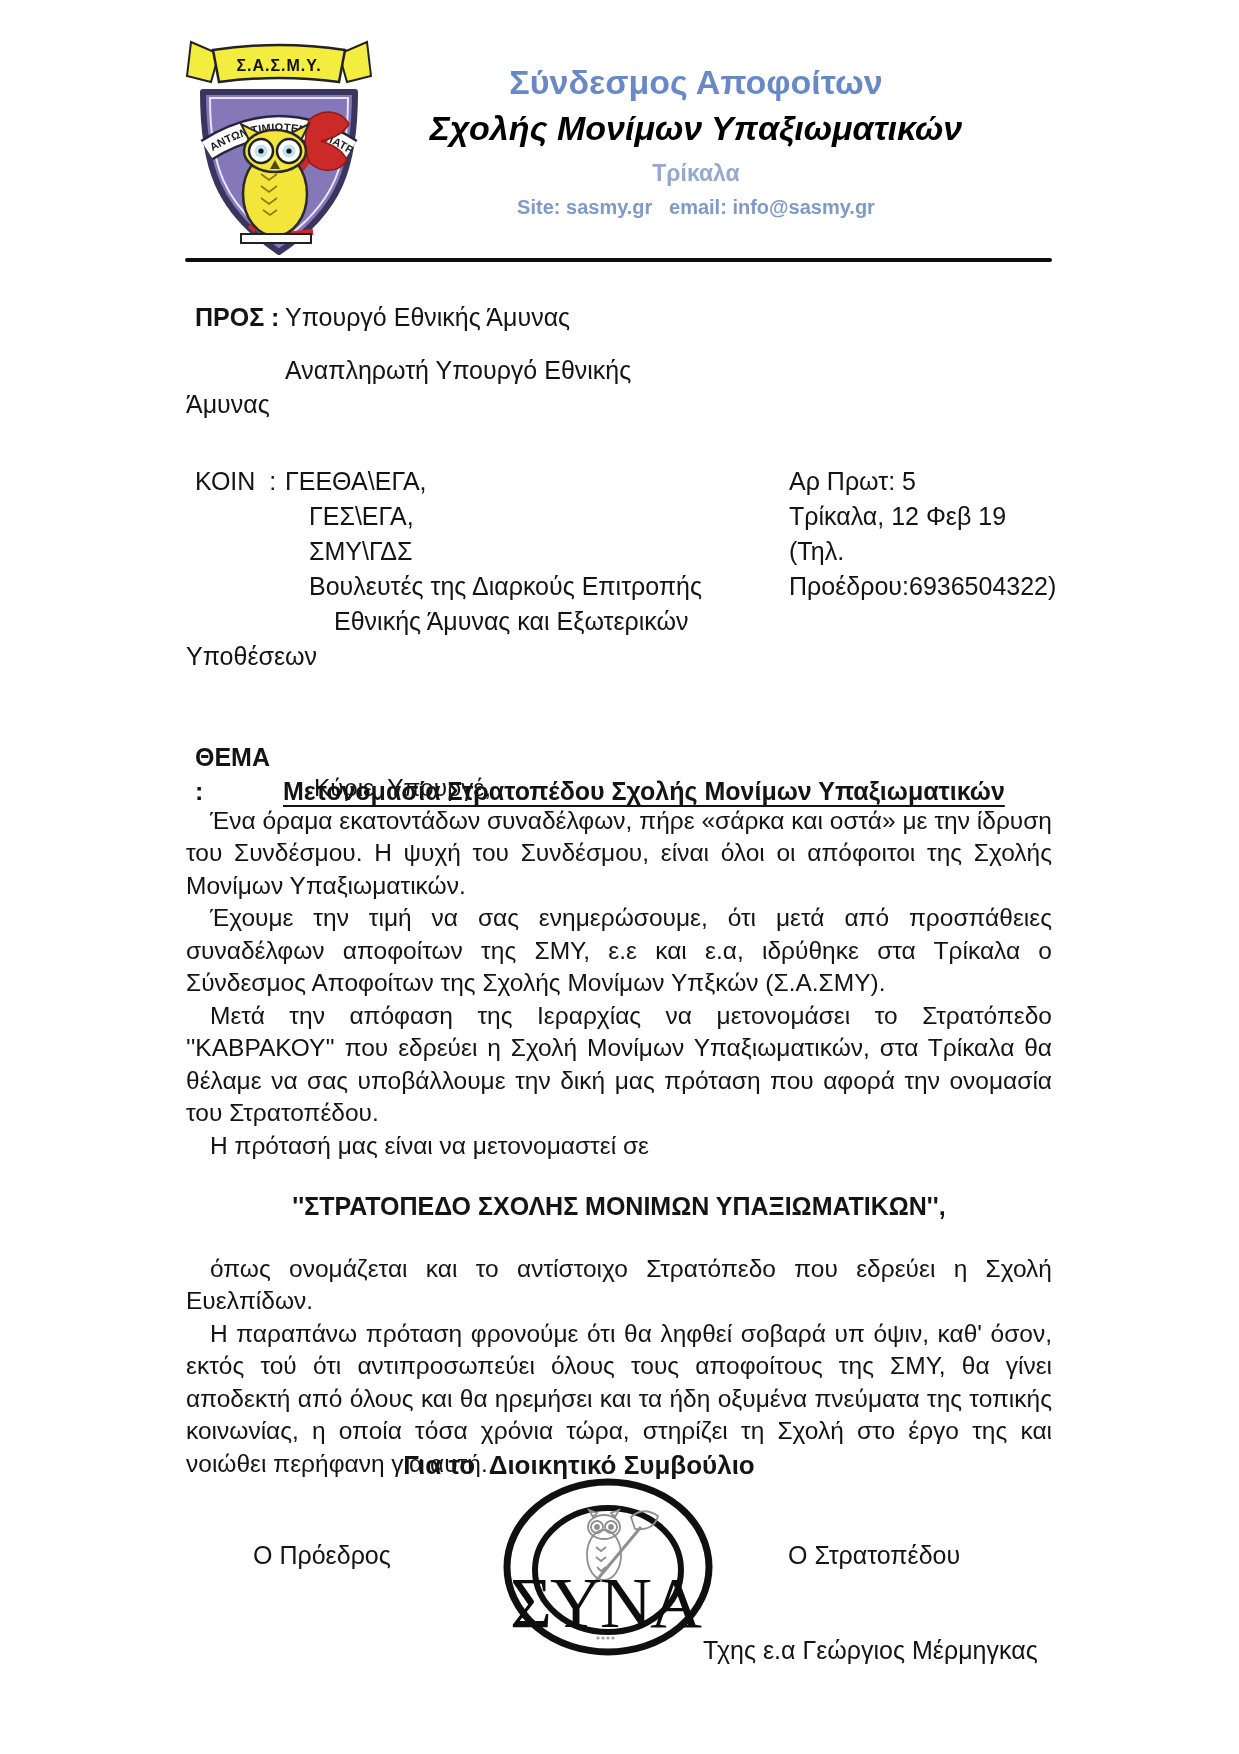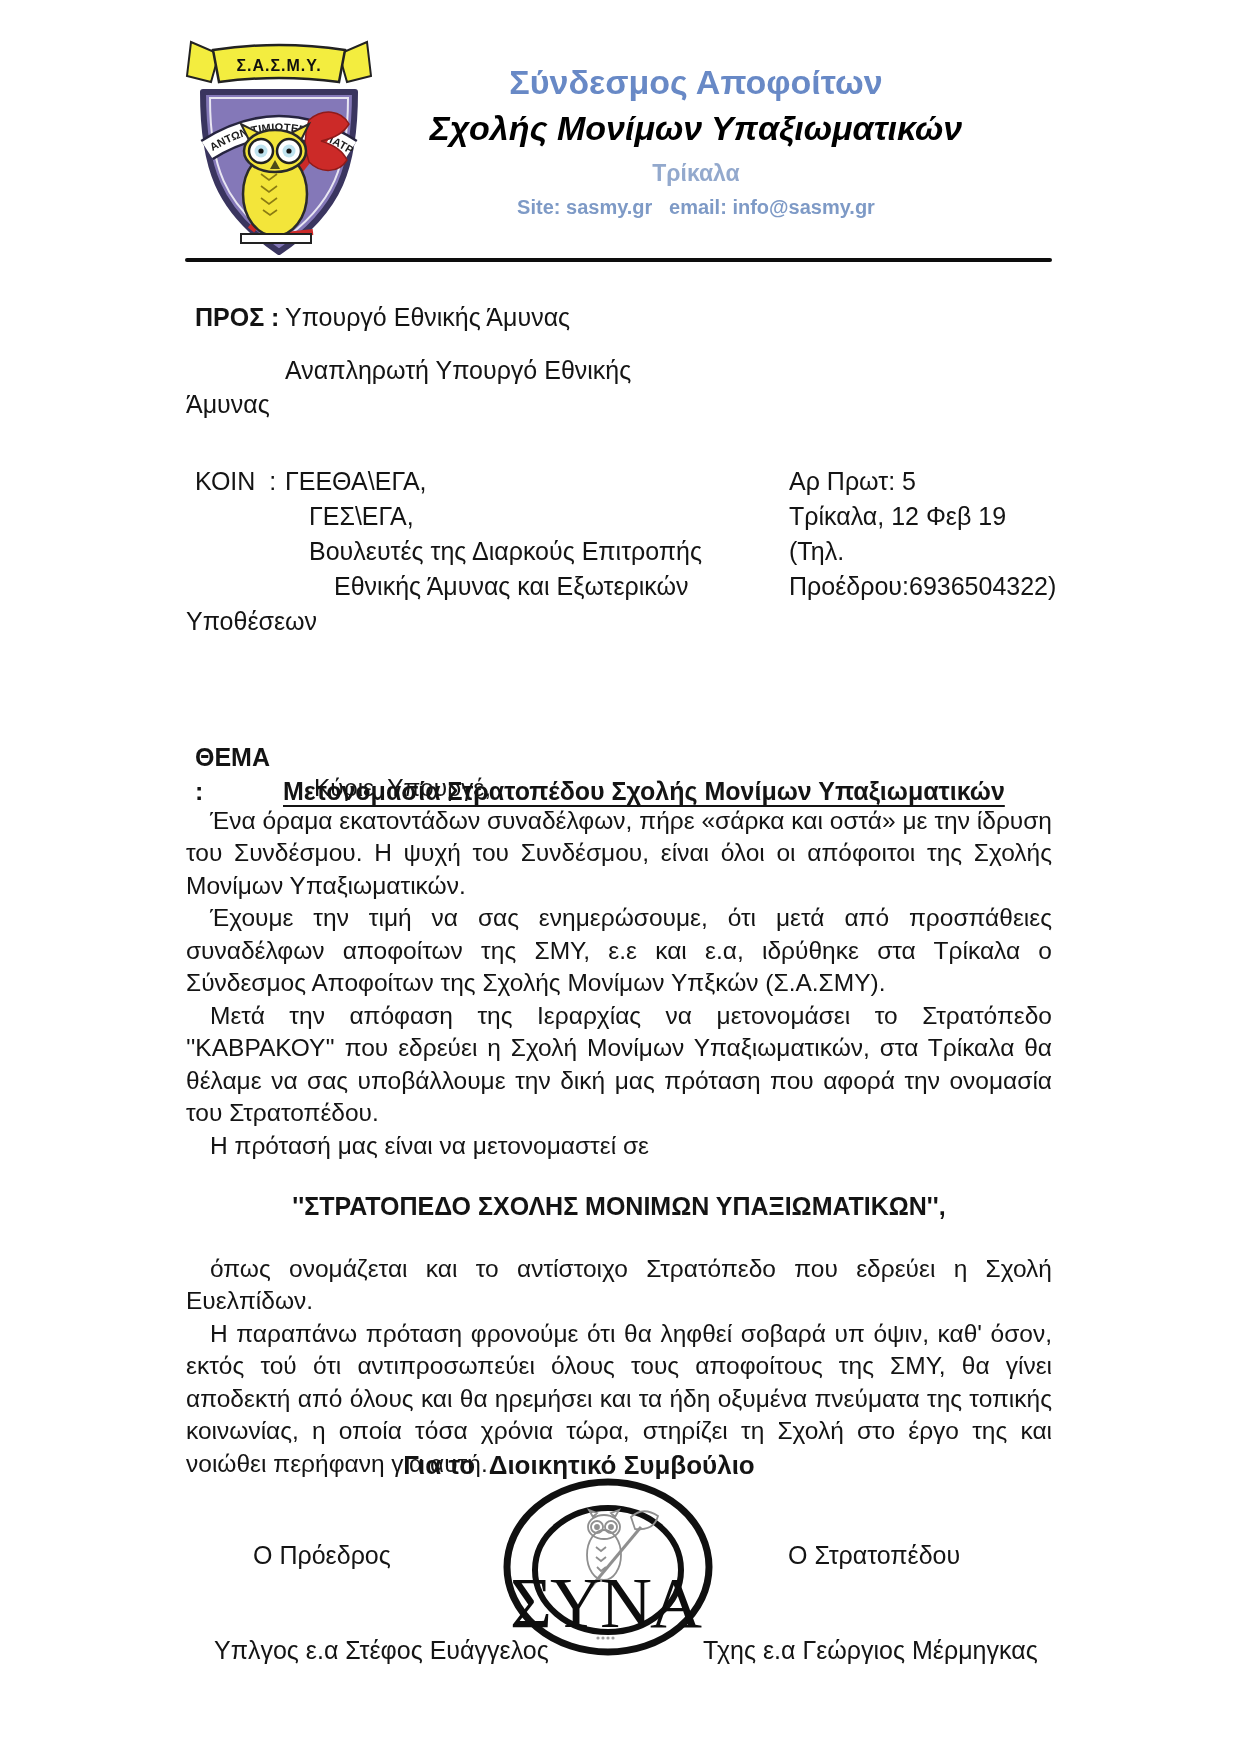--- a/index.html
+++ b/index.html
@@ -119,20 +119,21 @@
 
   <div class="pros">
     <div><span class="lbl bold pre">ΠΡΟΣ :</span><span>Υπουργό Εθνικής Άμυνας</span></div>
     <div class="l2">Αναπληρωτή Υπουργό Εθνικής</div>
     <div>Άμυνας</div>
   </div>
 
   <div class="koin">
     <div><span class="lbl pre">ΚΟΙΝ  :</span><span>ΓΕΕΘΑ\ΕΓΑ,</span></div>
     <div class="ind">ΓΕΣ\ΕΓΑ,</div>
+    <div class="ind">ΣΜΥ\ΓΔΣ</div>
     <div class="ind">Βουλευτές της Διαρκούς Επιτροπής</div>
     <div class="ind2">Εθνικής Άμυνας και Εξωτερικών</div>
     <div>Υποθέσεων</div>
     <div class="refcol">
       <div>Αρ Πρωτ: 5</div>
       <div>Τρίκαλα, 12 Φεβ 19</div>
       <div>(Τηλ. Προέδρου:6936504322)</div>
     </div>
   </div>
 
@@ -175,16 +176,15 @@
         <circle cx="97" cy="161" r="1.6"></circle>
           <circle cx="102" cy="161" r="1.6"></circle>
         <circle cx="107" cy="161" r="1.6"></circle>
           <circle cx="112" cy="161" r="1.6"></circle>
       </g>
     </svg>
   </div>
 
   <div class="sig sig-pt">Ο Πρόεδρος</div>
   <div class="sig sig-st">Ο Στρατοπέδου</div>
-  <div class="sig sig-pn">Υπλγος ε.α Στέφος Ευάγγελος</div>
   <div class="sig sig-sn">Τχης ε.α Γεώργιος Μέρμηγκας</div>
 
 </div>
 
 </body></html>

